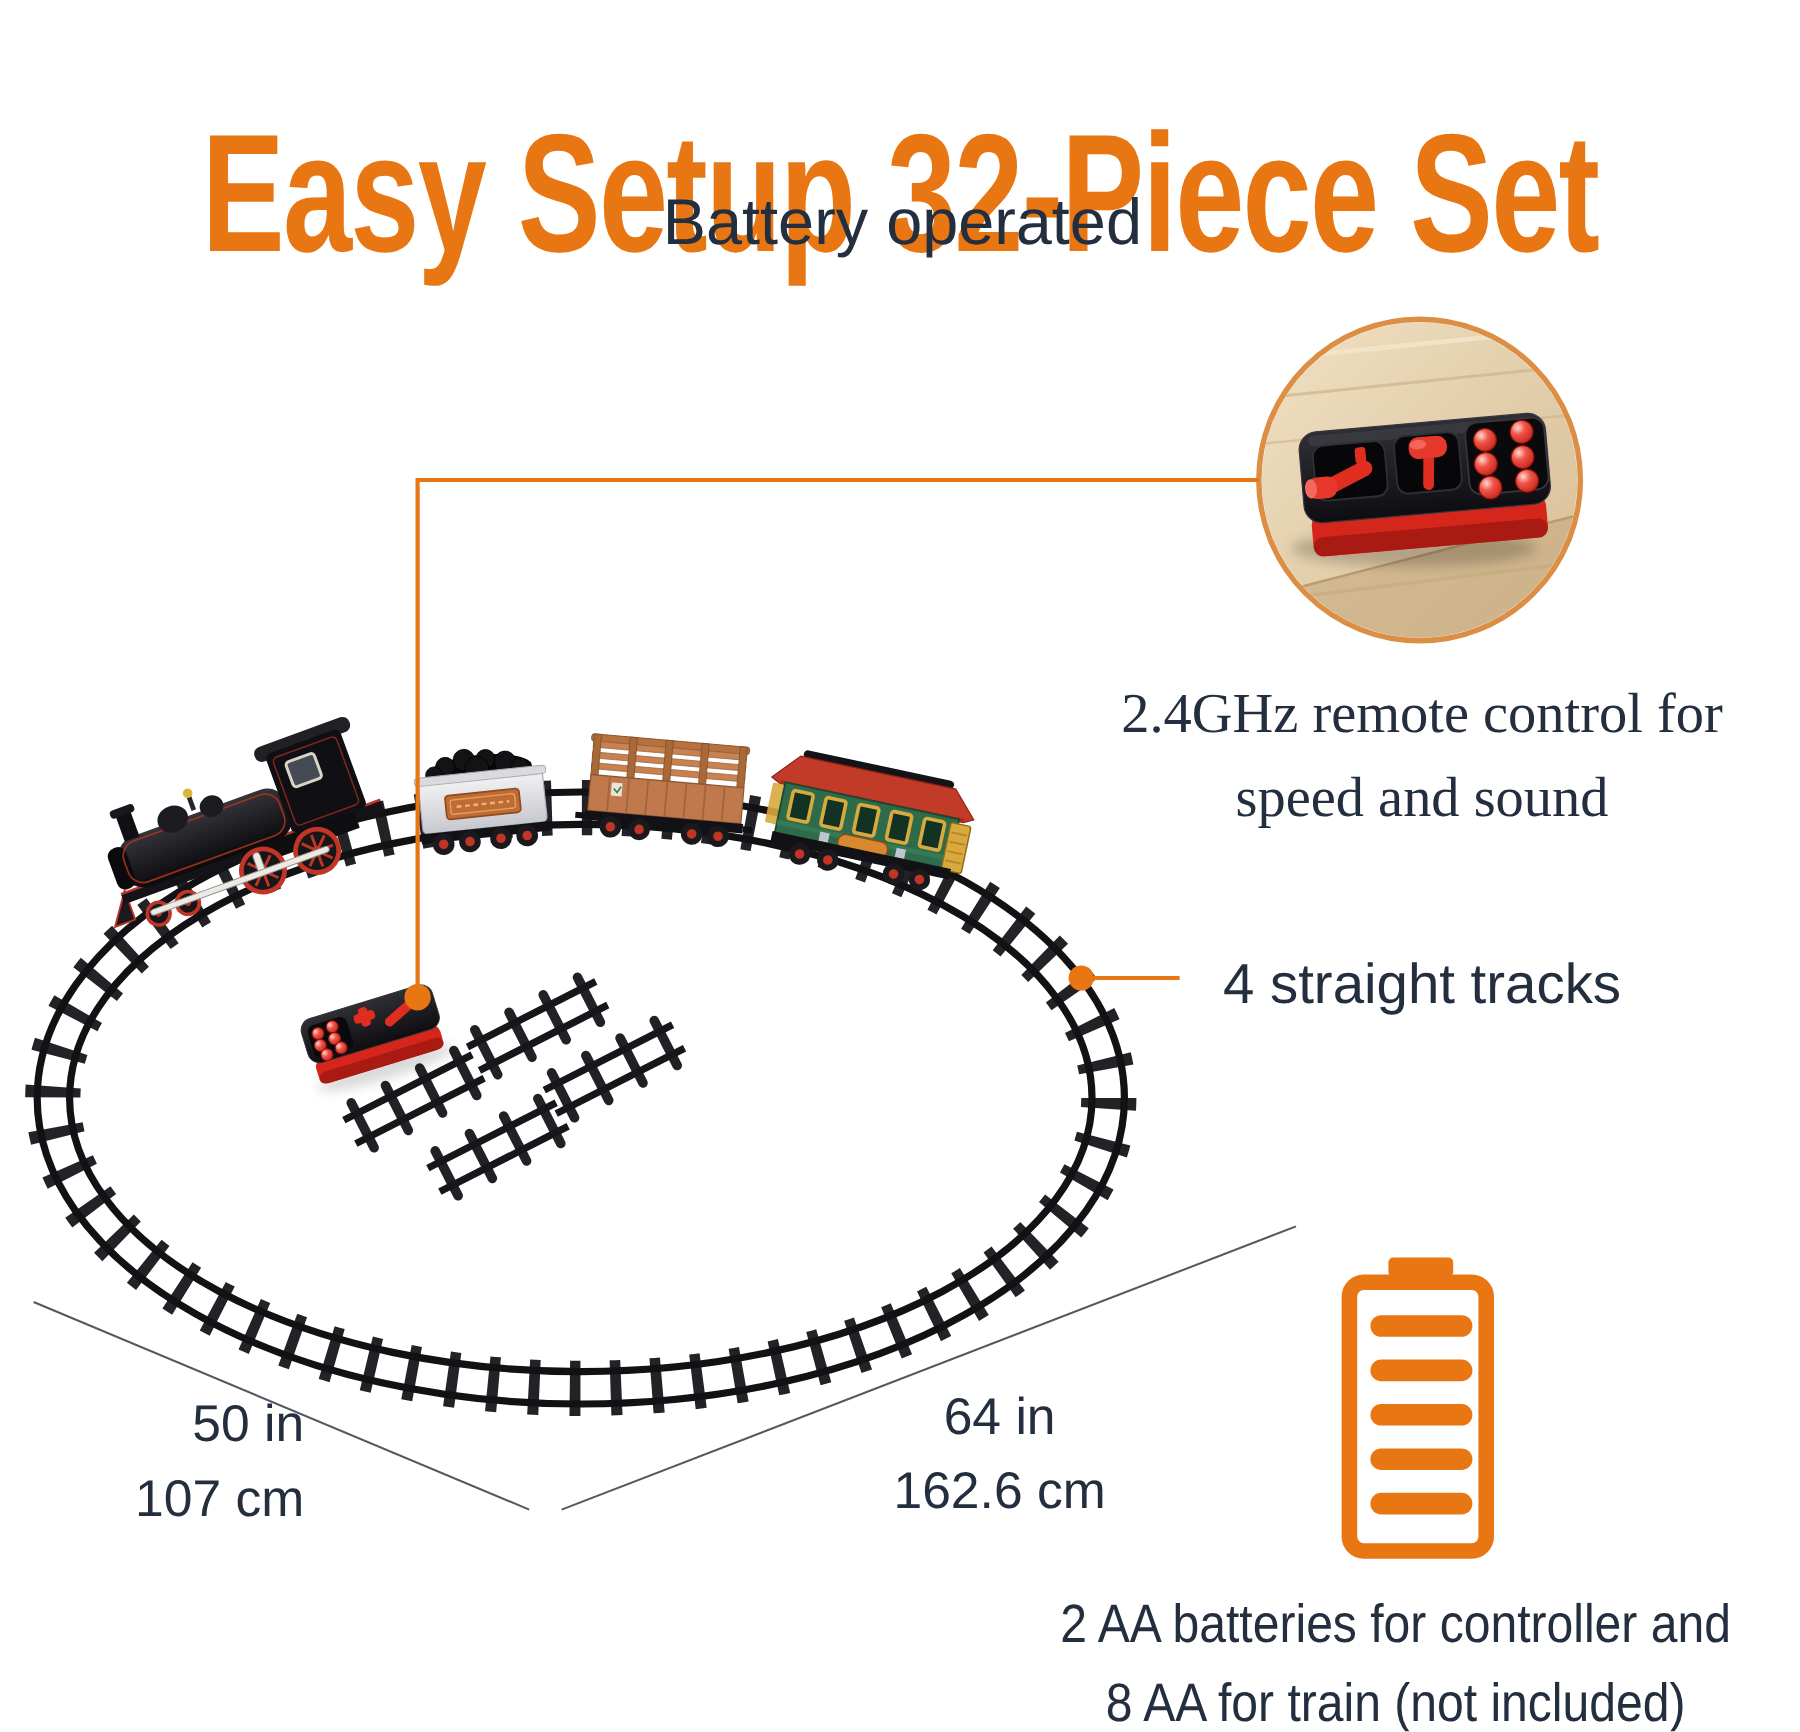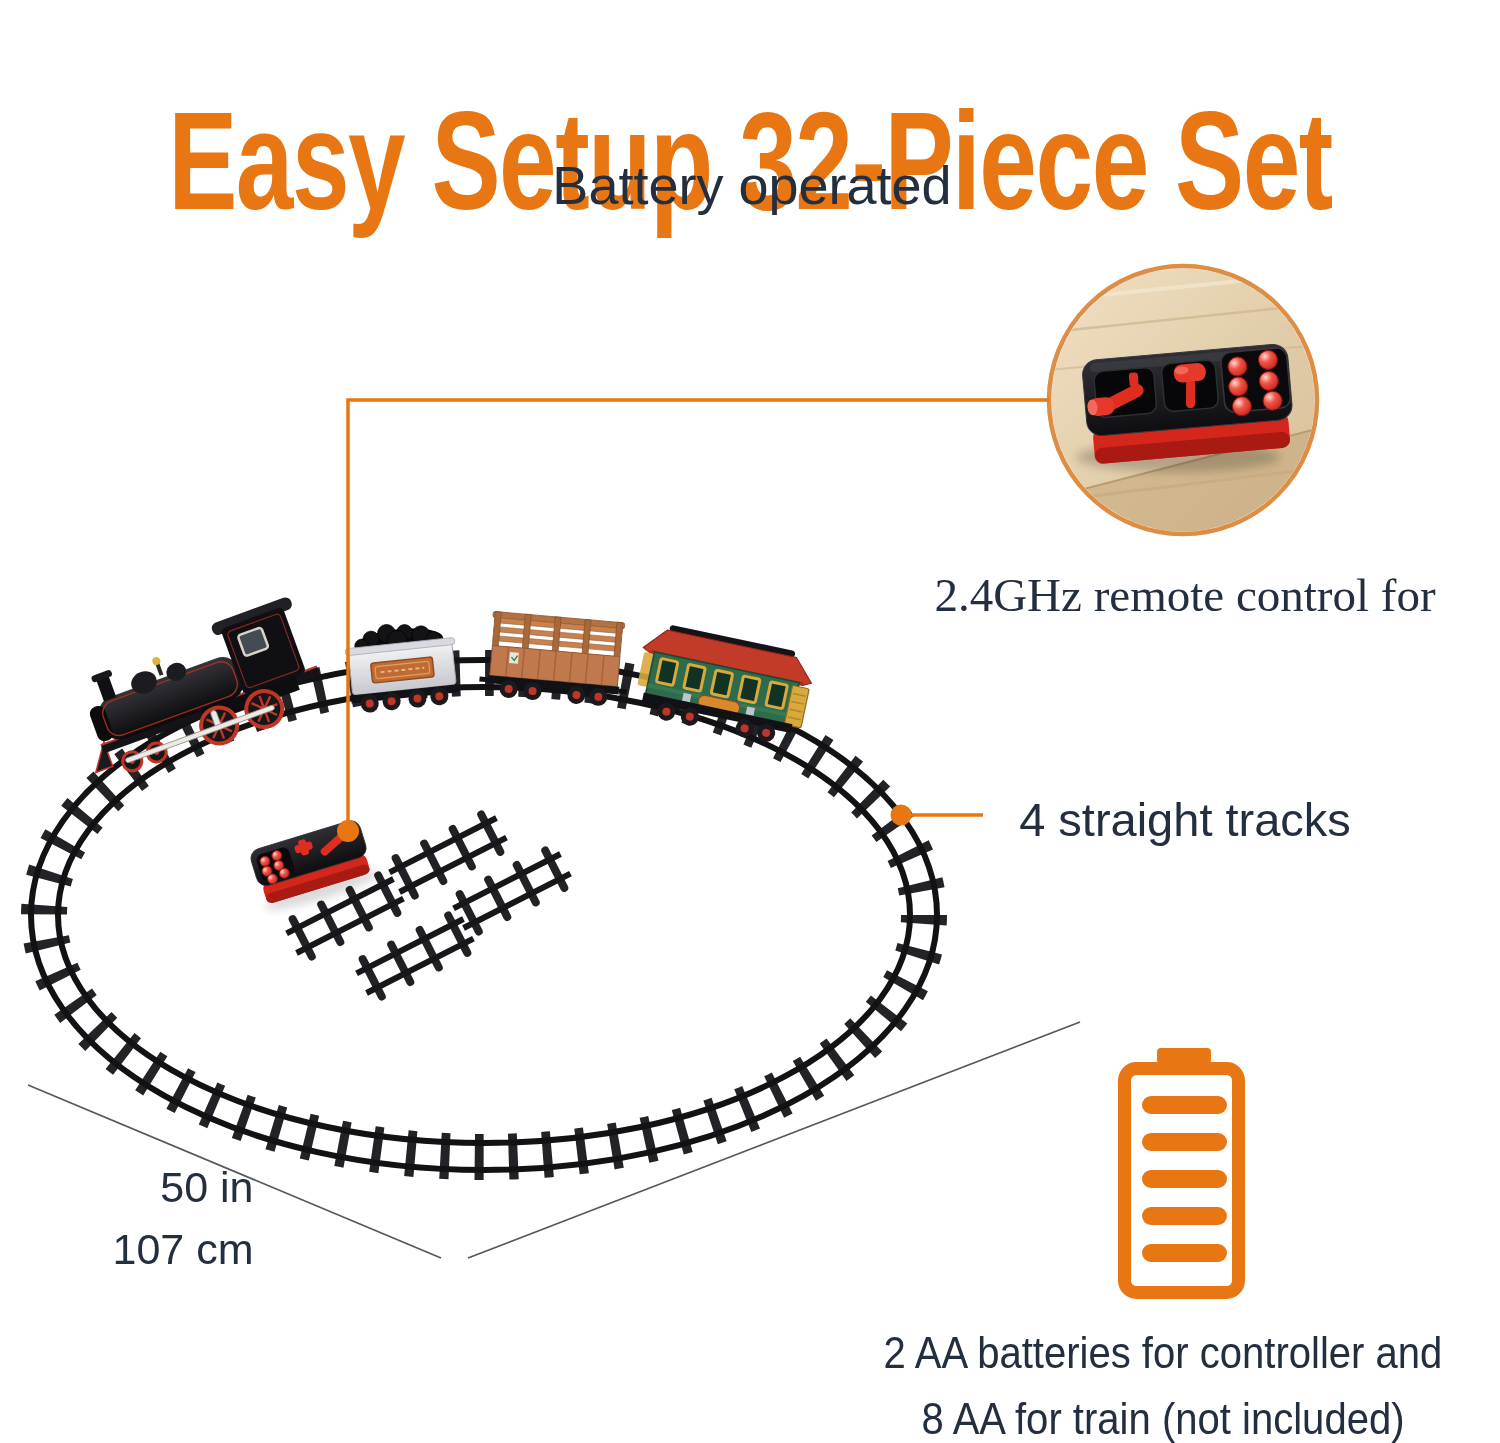--- a/index.html
+++ b/index.html
@@ -274,30 +274,35 @@
       <circle class="accF" cx="901" cy="815" r="10.5"></circle>
       <line class="accS" x1="911" y1="815" x2="983" y2="815" stroke-width="3.5"></line>
     </g>
   </svg>
 
   <h1 class="txt title">Easy Setup 32-Piece Set</h1>
   <div class="txt subtitle">Battery operated</div>
 
   <div class="txt co-remote">
     <div>2.4GHz remote control for</div>
+    <div>speed and sound</div>
   </div>
 
   <div class="txt co-tracks">
     <div>4 straight tracks</div>
   </div>
 
   <div class="txt dim-label dim-left">
     <div>50 in</div>
     <div>107 cm</div>
   </div>
 
+  <div class="txt dim-label dim-right">
+    <div>64 in</div>
+    <div>162.6 cm</div>
+  </div>
 
   <div class="txt battery-note">
     <div>2 AA batteries for controller and</div>
     <div>8 AA for train (not included)</div>
   </div>
 
 </div>
 
 </body></html>

